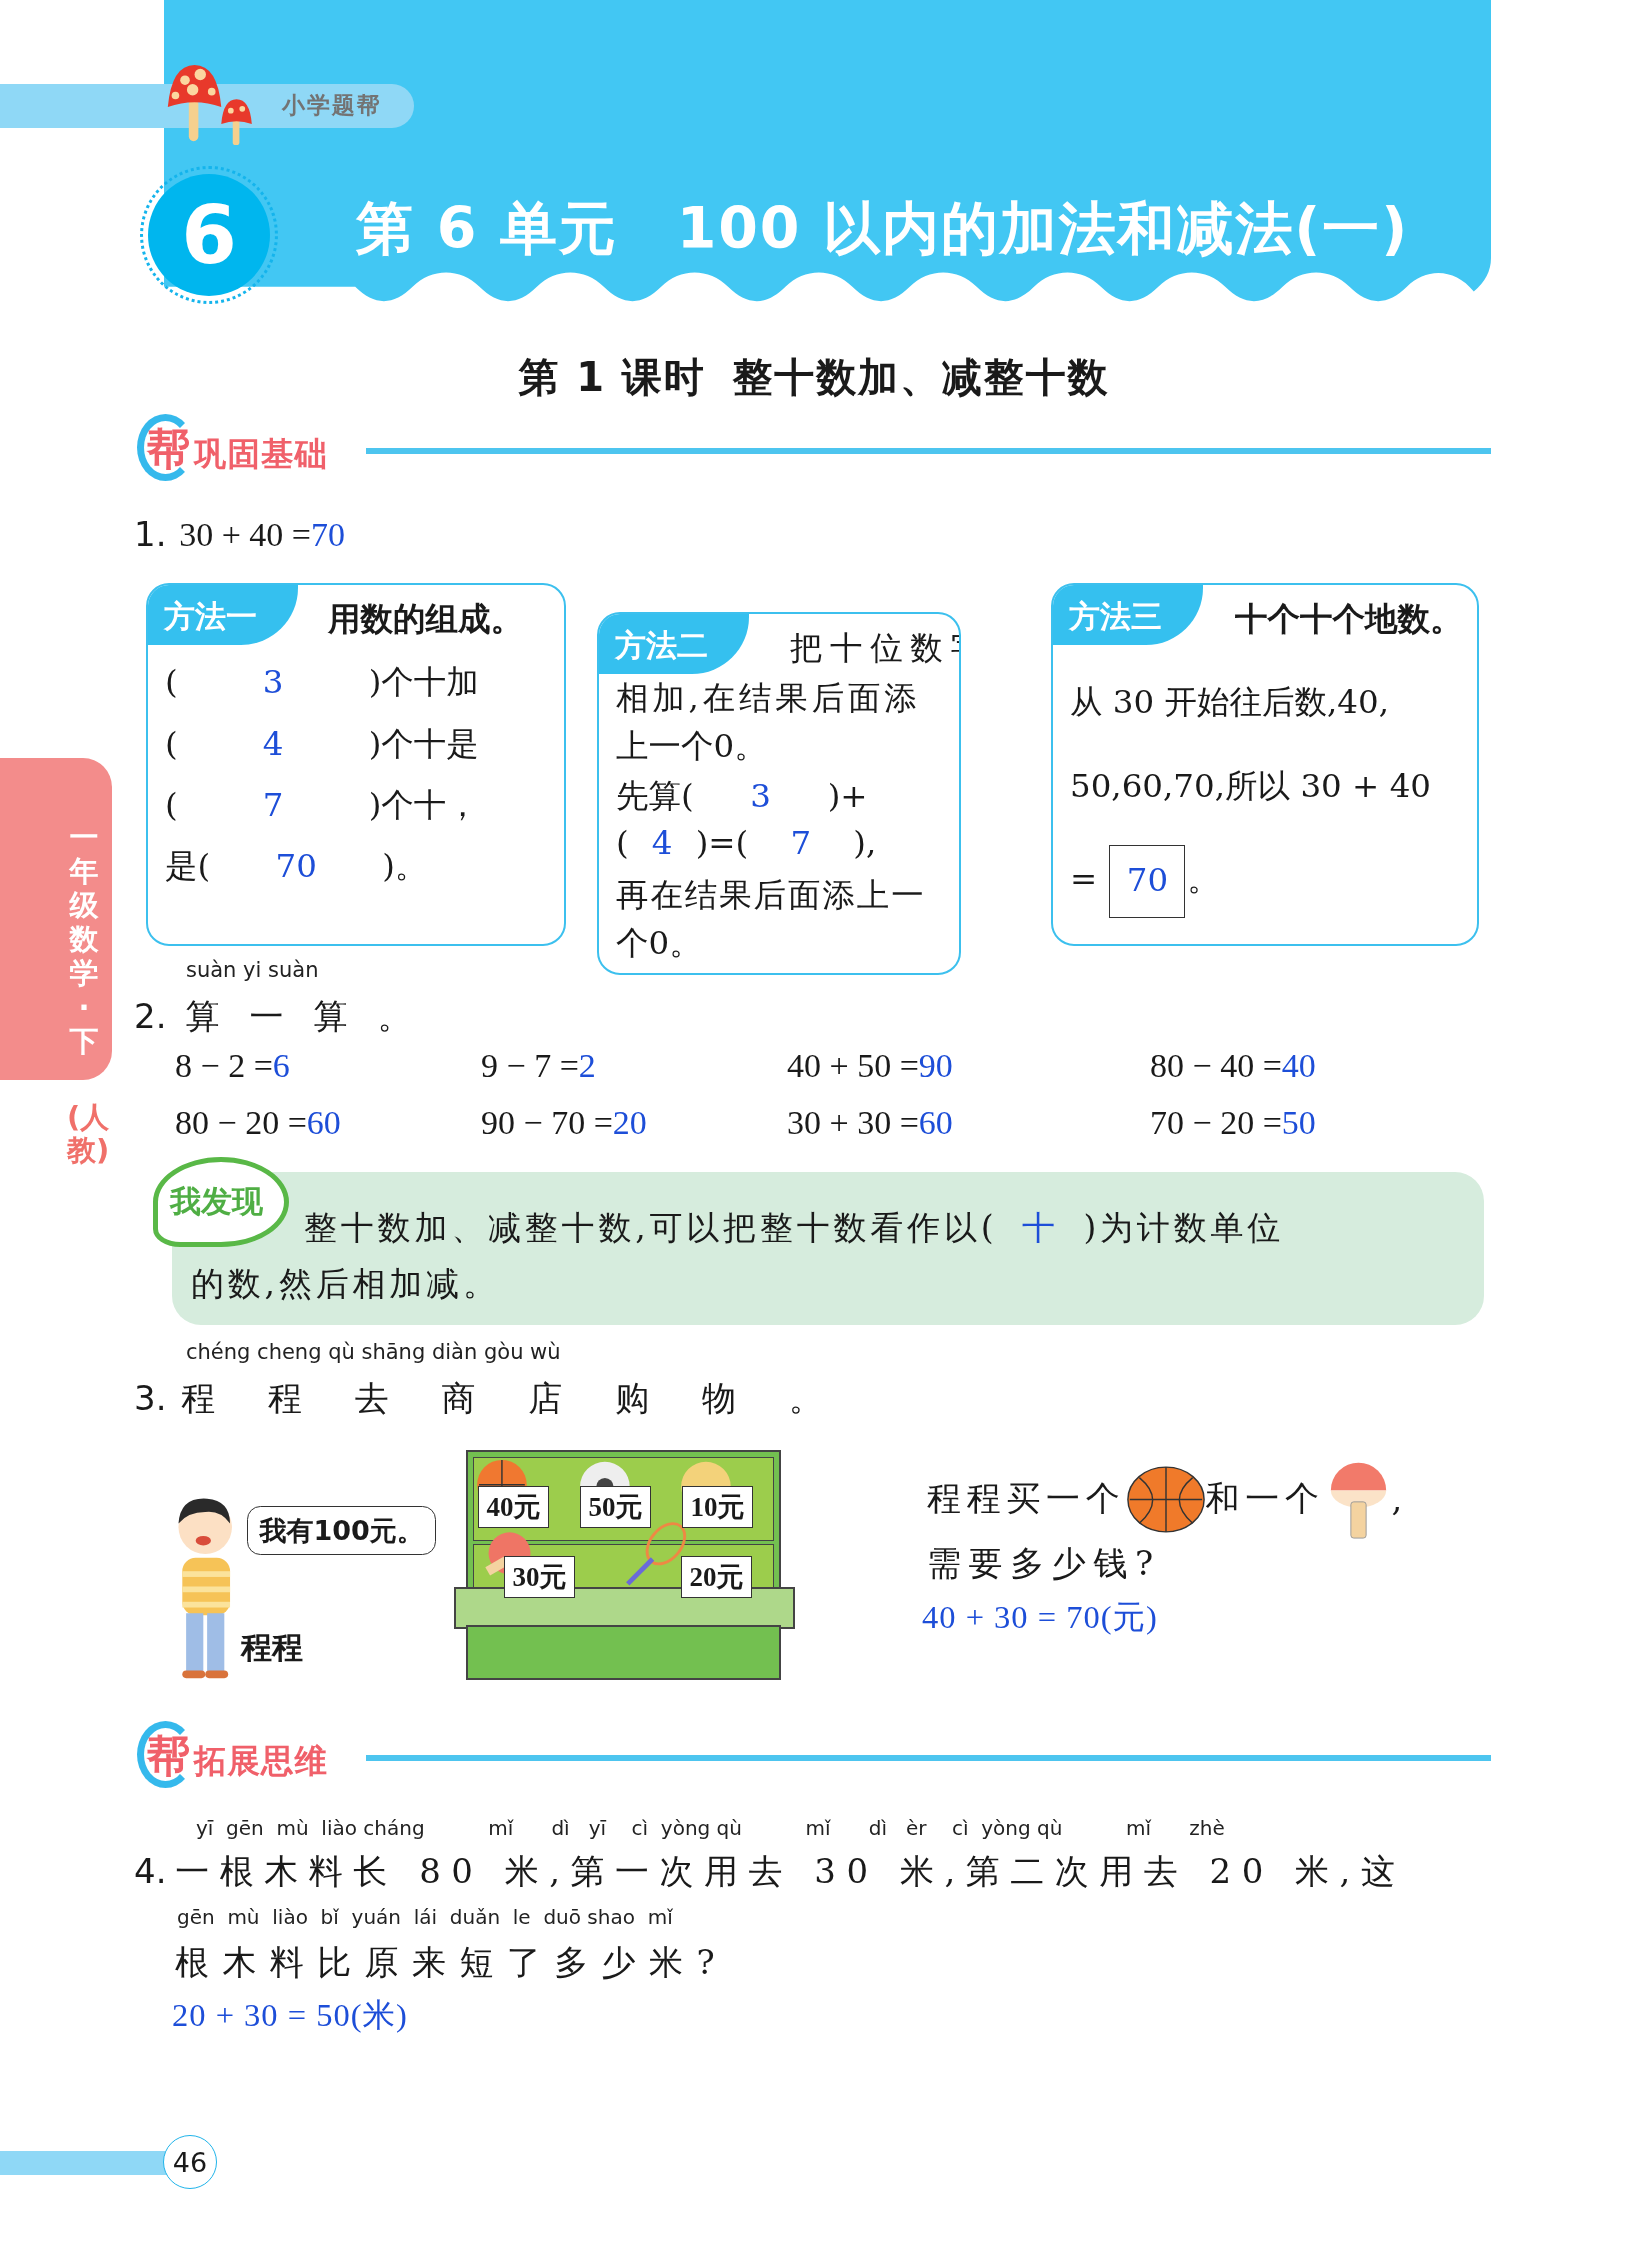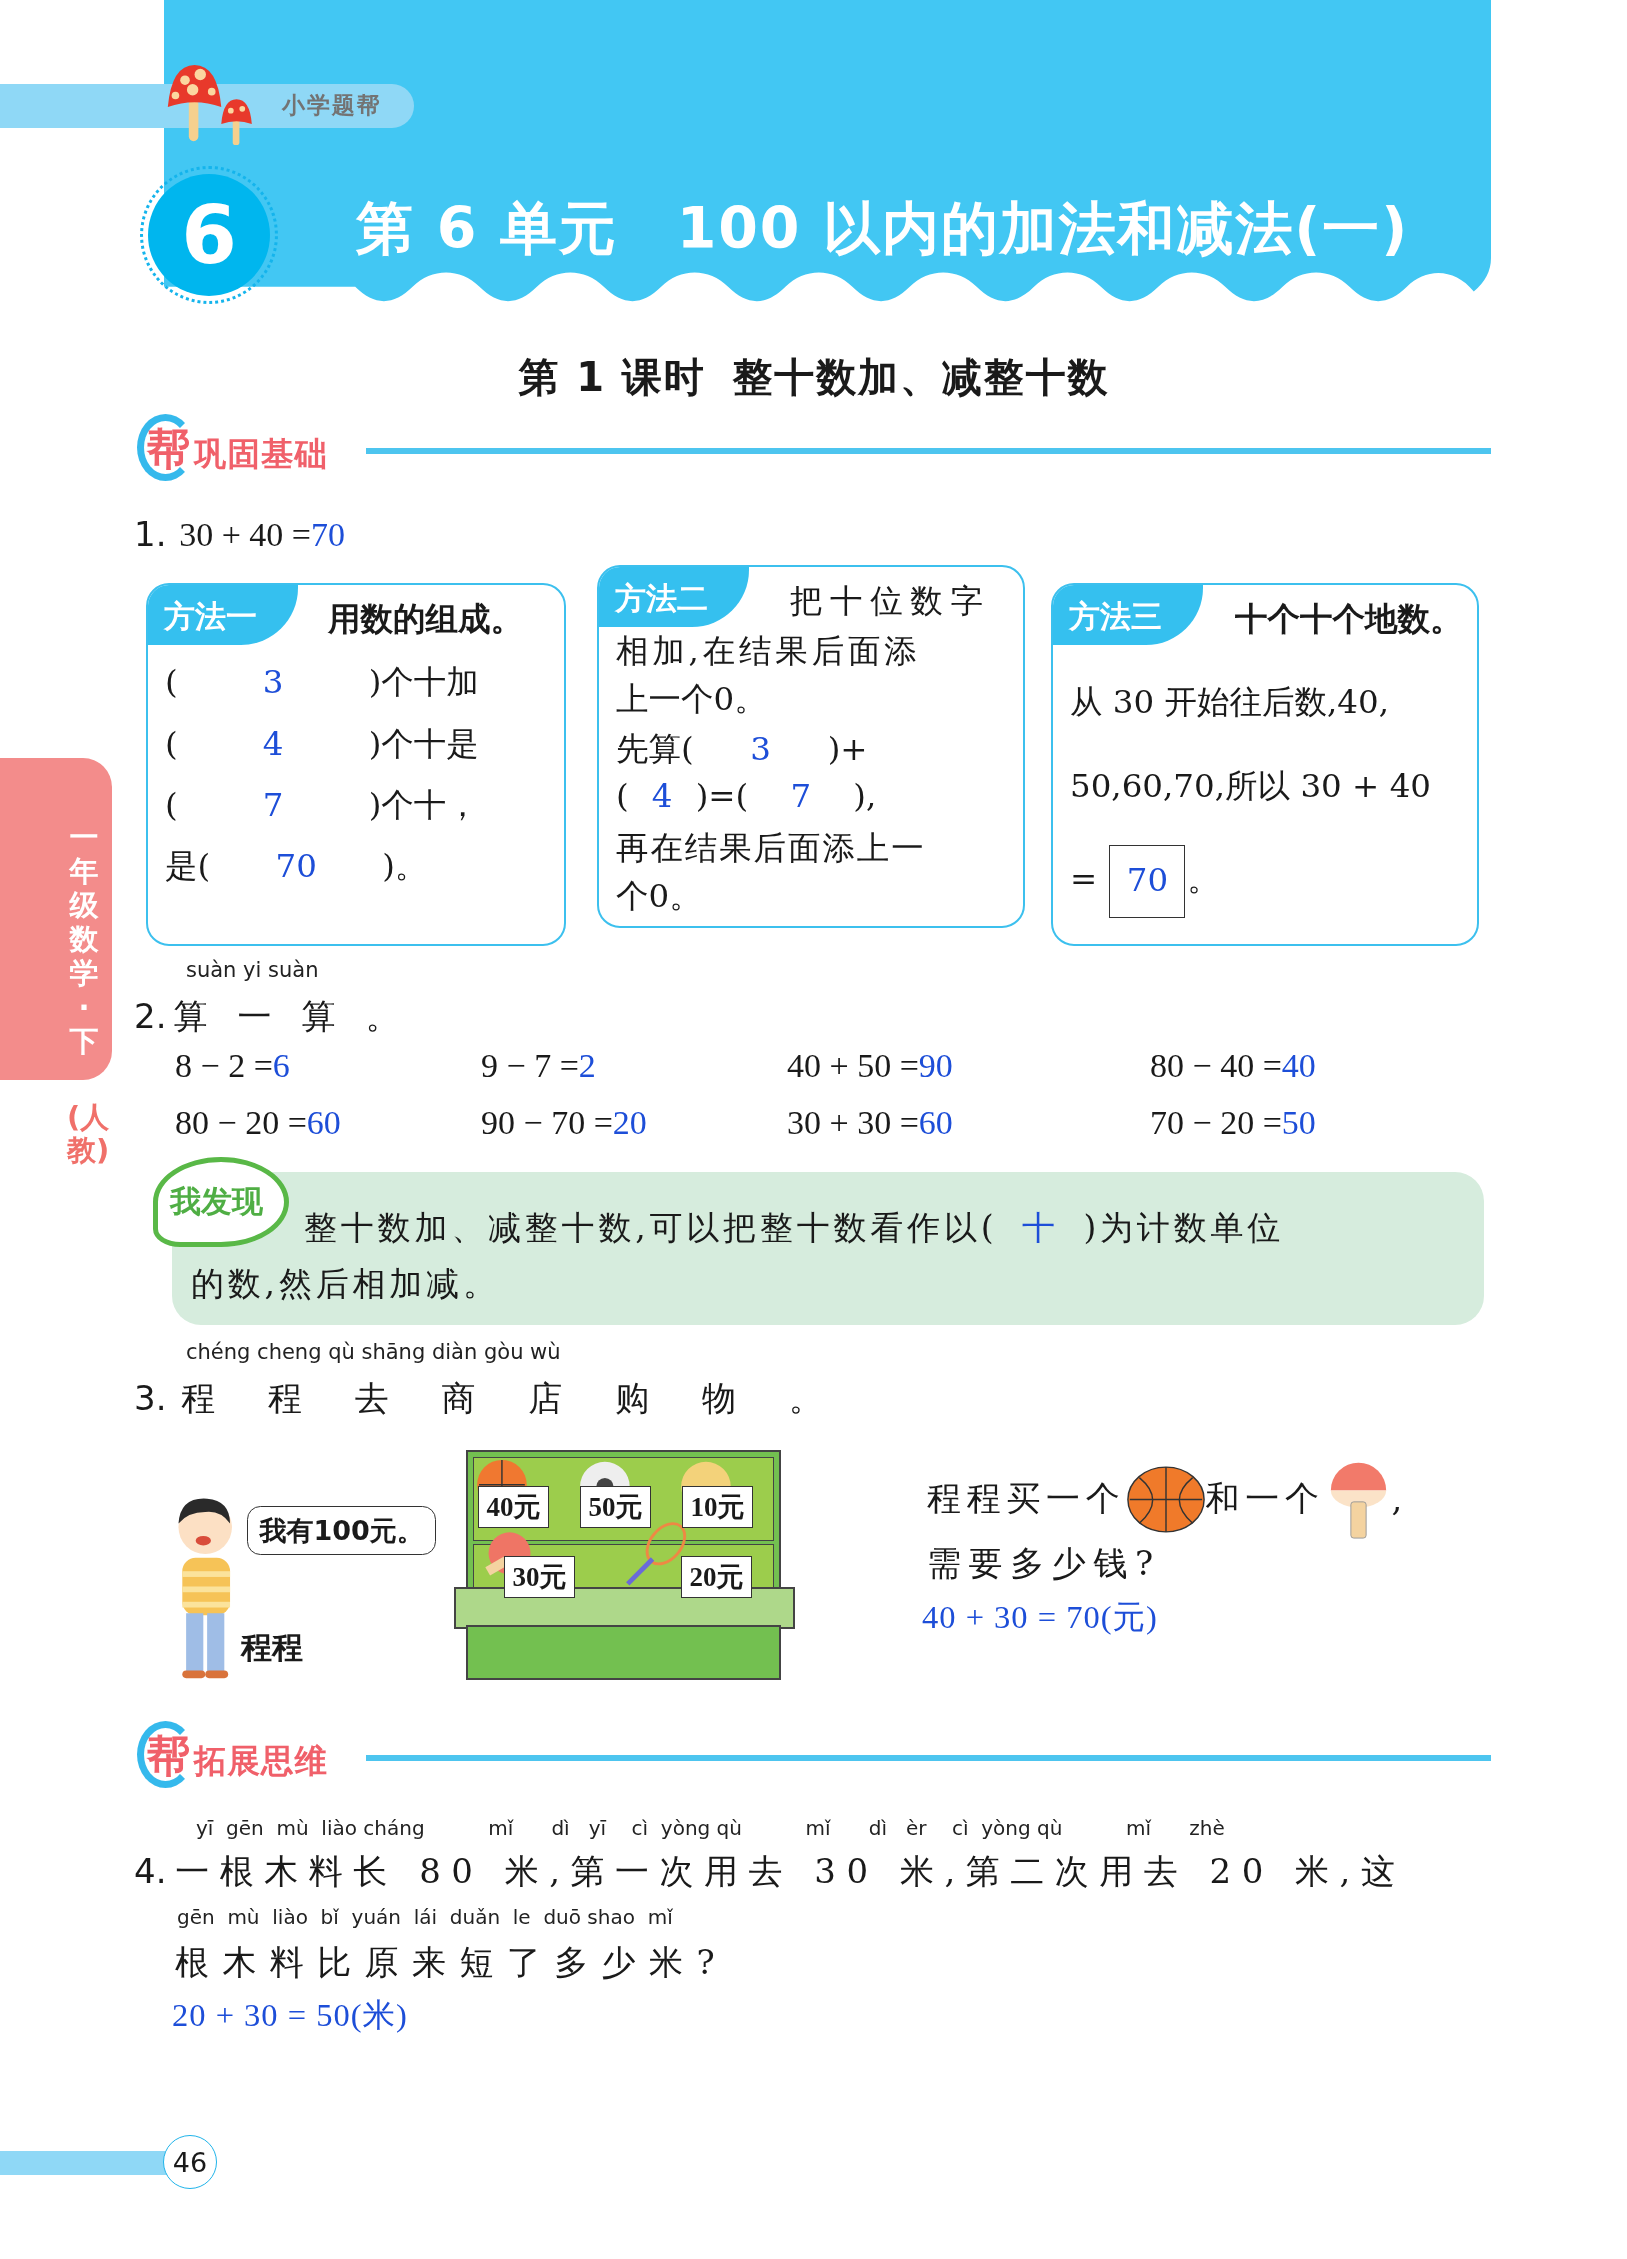--- a/index.html
+++ b/index.html
@@ -99,21 +99,21 @@
 
 <div class="abs mbox" style="left:146px;top:583px;width:420px;height:363px;">
   <div class="tag">方法一</div>
   <div class="head" style="left:180px;">用数的组成。</div>
   <div class="row" style="top:76px;width:392px;"><span>(</span><span class="ans" style="display:inline-block;width:191px;text-align:center;">3</span><span>)个十加</span></div>
   <div class="row" style="top:138px;"><span>(</span><span class="ans" style="display:inline-block;width:191px;text-align:center;">4</span><span>)个十是</span></div>
   <div class="row" style="top:199px;"><span>(</span><span class="ans" style="display:inline-block;width:191px;text-align:center;">7</span><span>)个十，</span></div>
   <div class="row" style="top:260px;"><span>是(</span><span class="ans" style="display:inline-block;width:172px;text-align:center;">70</span><span>)。</span></div>
 </div>
 
-<div class="abs mbox" style="left:597px;top:565px;width:428px;height:363px;">
+<div class="abs mbox" style="left:597px;top:612px;width:364px;height:363px;">
   <div class="tag">方法二</div>
   <div class="head" style="left:191px;font-weight:normal;letter-spacing:7.6px;">把十位数字</div>
   <div class="row" style="top:63px;letter-spacing:3.8px;">相加,在结果后面添</div>
   <div class="row" style="top:111px;">上一个0。</div>
   <div class="row" style="top:161px;"><span>先算(</span><span class="ans" style="display:inline-block;width:134px;text-align:center;">3</span><span>)+</span></div>
   <div class="row" style="top:210px;"><span>(</span><span class="ans" style="display:inline-block;width:67px;text-align:center;">4</span><span>)=(</span><span class="ans" style="display:inline-block;width:105px;text-align:center;">7</span><span>),</span></div>
   <div class="row" style="top:260px;letter-spacing:1.9px;">再在结果后面添上一</div>
   <div class="row" style="top:308px;">个0。</div>
 </div>
 
@@ -124,21 +124,21 @@
   <div class="row" style="top:180px;">50,60,70,所以 30 + 40</div>
   <div class="row" style="top:260px;">
     <span>=</span>
     <span class="ans" style="display:inline-block;border:1.9px solid #333;width:76px;height:73px;line-height:69px;text-align:center;vertical-align:middle;margin:0 1.9px;">70</span><span>。</span>
   </div>
 </div>
 
 <div class="abs pinyin" style="left:186px;top:958px;">suàn  yi  suàn</div>
 <div class="abs" style="left:134px;top:994px;">
   <span class="q-num">2.</span>
-  <span class="line" style="letter-spacing:9.6px;margin-left:2px;">算 一 算 。</span>
+  <span class="line" style="letter-spacing:9.6px;margin-left:14px;">算 一 算 。</span>
 </div>
 <div class="abs serif" style="left:175px;top:1047px;width:1319px;display:grid;grid-template-columns:306px 306px 363px 344px;row-gap:19px;font-size:34px;">
   <div><span>8 − 2 =</span><span class="ans">6</span></div>
   <div><span>9 − 7 =</span><span class="ans">2</span></div>
   <div><span>40 + 50 =</span><span class="ans">90</span></div>
   <div><span>80 − 40 =</span><span class="ans">40</span></div>
   <div><span>80 − 20 =</span><span class="ans">60</span></div>
   <div><span>90 − 70 =</span><span class="ans">20</span></div>
   <div><span>30 + 30 =</span><span class="ans">60</span></div>
   <div><span>70 − 20 =</span><span class="ans">50</span></div>

